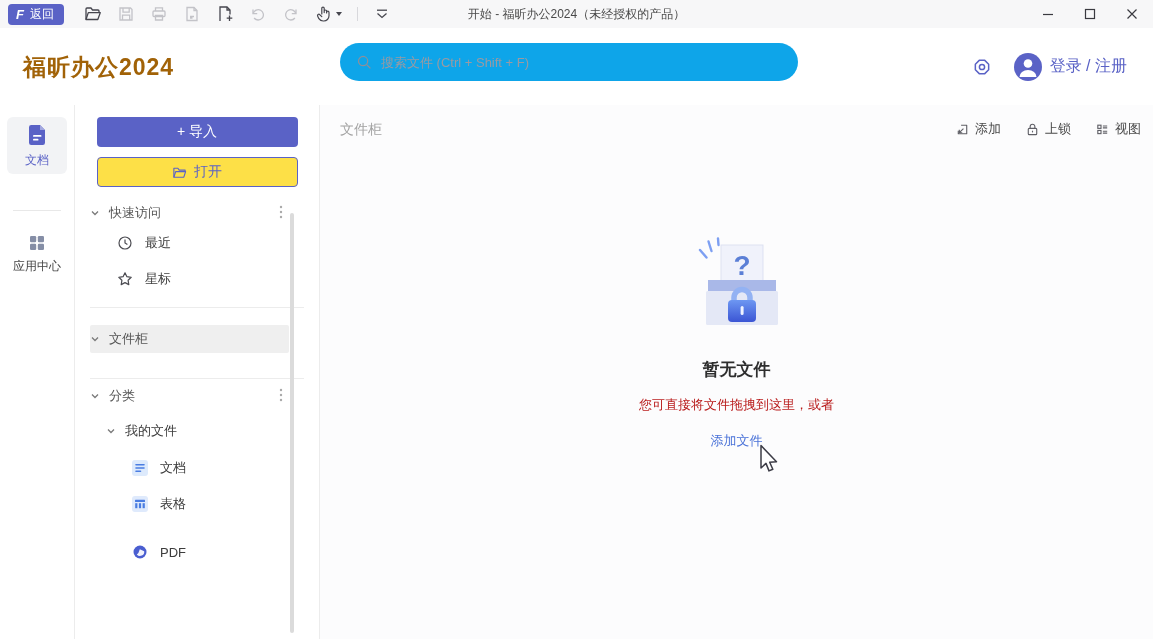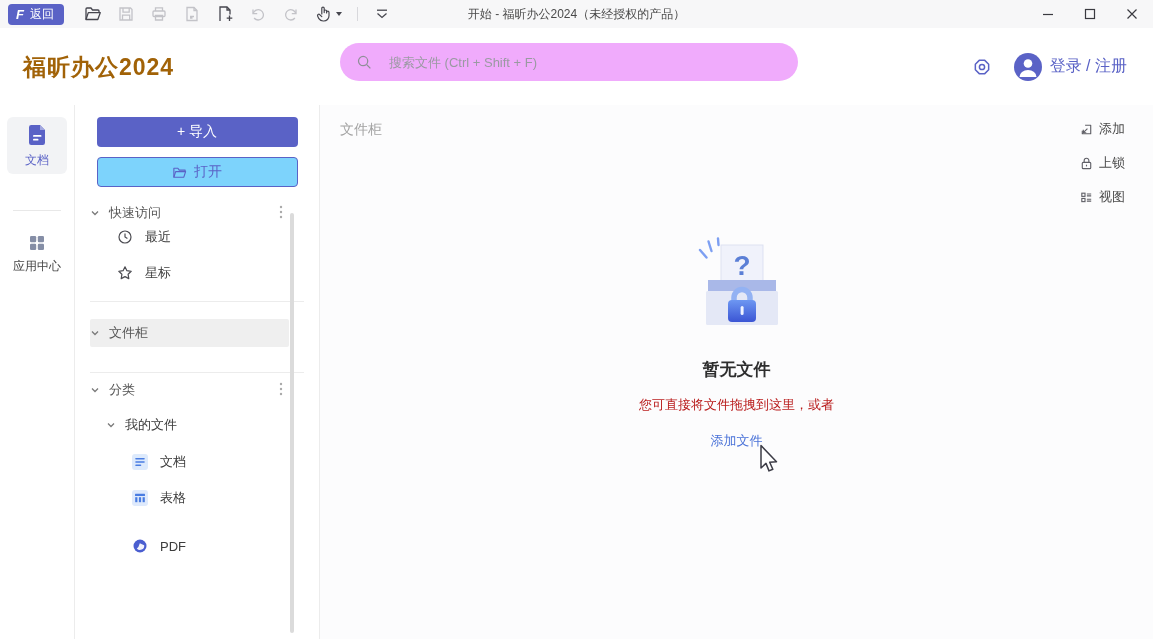--- a/index.html
+++ b/index.html
@@ -20,22 +20,22 @@
   .qat .ic svg { width: 18px; height: 18px; }
   .hand-wrap { display: flex; align-items: center; gap: 3px; }
   .caret { width: 0; height: 0; border-left: 3.5px solid transparent; border-right: 3.5px solid transparent; border-top: 4px solid #46464e; }
   .qat-sep { width: 1px; height: 14px; background: #d8d8dc; }
   .win-title { position: absolute; left: 50%; transform: translateX(-50%); font-size: 12px; color: #4a4a4a; white-space: nowrap; }
   .winctrl { margin-left: auto; display: flex; height: 28px; }
   .winbtn { width: 42px; height: 28px; display: flex; align-items: center; justify-content: center; color: #3a3a40; background: none; border: none; }
   
   .header { height: 77px; background: #fff; position: relative; }
   .logo { position: absolute; left: 23px; top: 50%; transform: translateY(-50%); font-size: 23px; font-weight: bold; color: #a16207; letter-spacing: 1px; }
-  .search { position: absolute; left: 340px; top: 15px; width: 458px; height: 38px; background: #f0abfc; border-radius: 19px;
-    display: flex; align-items: center; padding: 0 16px; gap: 17px; }
+  .search { position: absolute; left: 340px; top: 15px; width: 458px; height: 38px; background: #0ea5e9; border-radius: 19px;
+    display: flex; align-items: center; padding: 0 16px; gap: 9px; }
   .search svg { width: 16px; height: 16px; color: #8f8f98; flex: none; }
   .search input { flex: 1; border: none; background: transparent; outline: none; font-size: 13px; color: #333; font-family: inherit; }
   .search input::placeholder { color: #9a9aa2; }
   .header-right { position: absolute; right: 26px; top: 50%; transform: translateY(-50%); display: flex; align-items: center; gap: 22px; }
   .gear-btn { background: none; border: none; color: #5A62C6; width: 20px; height: 20px; padding: 0; display: flex; }
   .login { display: flex; align-items: center; gap: 8px; background: none; border: none; padding: 0; }
   .avatar { width: 28px; height: 28px; border-radius: 50%; background: #5A62C6; overflow: hidden; display: flex; }
   .login-text { font-size: 16px; color: #5A62C6; }
   
   .body { display: flex; height: 534px; }
@@ -44,37 +44,37 @@
   .rail-item.active { margin-top: 12px; width: 60px; height: 57px; background: #f2f3f5; border-radius: 6px; }
   .rail-item.active .rail-label { color: #5A62C6; font-size: 12px; }
   .rail-divider { width: 48px; border-top: 1px solid #e8e8e8; margin-top: 36px; }
   .rail-item.plain { margin-top: 22px; }
   .rail-item.plain .rail-label { color: #454545; font-size: 12px; }
   
   .sidebar { width: 245px; border-right: 1px solid #ececec; background: #fff; padding-top: 12px; position: relative; flex: none; }
   .btn-import { display: flex; align-items: center; justify-content: center; margin: 0 auto; width: 201px; height: 30px;
     background: #5A62C6; color: #fff; font-size: 14px; border: none; border-radius: 4px; gap: 4px; }
   .btn-open { display: flex; align-items: center; justify-content: center; gap: 7px; margin: 10px auto 0; width: 201px; height: 30px;
-    background: #7dd3fc; color: #5A62C6; font-size: 14px; border: 1px solid #5A62C6; border-radius: 4px; }
+    background: #fde047; color: #5A62C6; font-size: 14px; border: 1px solid #5A62C6; border-radius: 4px; }
   .btn-open svg { width: 15px; height: 15px; }
   .trow { display: flex; align-items: center; height: 24px; margin: 0 30px 0 15px; font-size: 13px; color: #3c3c3c; }
   .trow .chev { width: 10px; height: 10px; color: #7a7a7a; margin-right: 9px; flex: none; display: flex; }
   .trow.section { color: #565656; }
   .kebab { margin-left: auto; margin-right: 2px; background: none; border: none; width: 12px; height: 16px; color: #a9a9a9; display: flex; justify-content: center; padding: 0; }
   .trow .ticon { width: 16px; height: 16px; margin-right: 12px; color: #4c4c52; flex: none; display: flex; }
   .trow.item1 { padding-left: 27px; }
   .trow.item2 { padding-left: 16px; }
   .trow.item3 { padding-left: 42px; }
   .trow.selected { background: #efefef; height: 28px; border-radius: 2px; }
   .tdivider { border-top: 1px solid #ececec; margin: 0 15px; }
   .scrollthumb { position: absolute; right: 25px; top: 108px; width: 4px; height: 420px; background: #dbdbdb; border-radius: 2px; }
   
   .main { flex: 1; background: #fcfcfd; position: relative; }
   .main-title { position: absolute; left: 20px; top: 16px; font-size: 14px; color: #a3a3a3; }
-  .main-tools { position: absolute; right: 28px; top: 15px; display: flex; gap: 16px; flex-direction: column; }
+  .main-tools { position: absolute; right: 12px; top: 15px; display: flex; gap: 24px; }
   .tool { display: flex; align-items: center; gap: 5px; font-size: 13px; color: #4a4a4a; background: none; border: none; padding: 0; }
   .tool svg { width: 15px; height: 15px; color: #5f5f66; }
   .empty { position: absolute; left: 50%; top: 125px; transform: translateX(-50%); text-align: center; width: 340px; }
   .empty-title { font-size: 17px; font-weight: bold; color: #2e2e2e; margin-top: 28px; }
   .empty-desc { font-size: 13px; color: #b91c1c; margin-top: 15px; }
   .empty-link { display: inline-block; font-size: 13px; color: #4a72d8; margin-top: 18px; background: none; border: none; font-family: inherit; }
   .cursor { position: absolute; left: 756px; top: 443px; pointer-events: none; }
 </style>
 </head>
 <body>
@@ -241,21 +241,21 @@
           </span>
         <span>快速访问</span>
         <button class="kebab">
             <svg viewBox="0 0 4 14" width="4" height="14" fill="currentColor">
               <circle cx="2" cy="2" r="1.2"></circle>
               <circle cx="2" cy="7" r="1.2"></circle>
               <circle cx="2" cy="12" r="1.2"></circle>
             </svg>
           </button>
       </div>
-      <div class="trow item1" style="">
+      <div class="trow item1" style="margin-top:6px">
         <span class="ticon">
             <svg viewBox="0 0 16 16" fill="none" stroke="currentColor" stroke-width="1.2">
               <circle cx="8" cy="8" r="6"></circle>
               <path d="M8 4.6 V8 l2.4 1.5"></path>
             </svg>
           </span>
         <span>最近</span>
       </div>
       <div class="trow item1" style="margin-top:12px">
         <span class="ticon">

